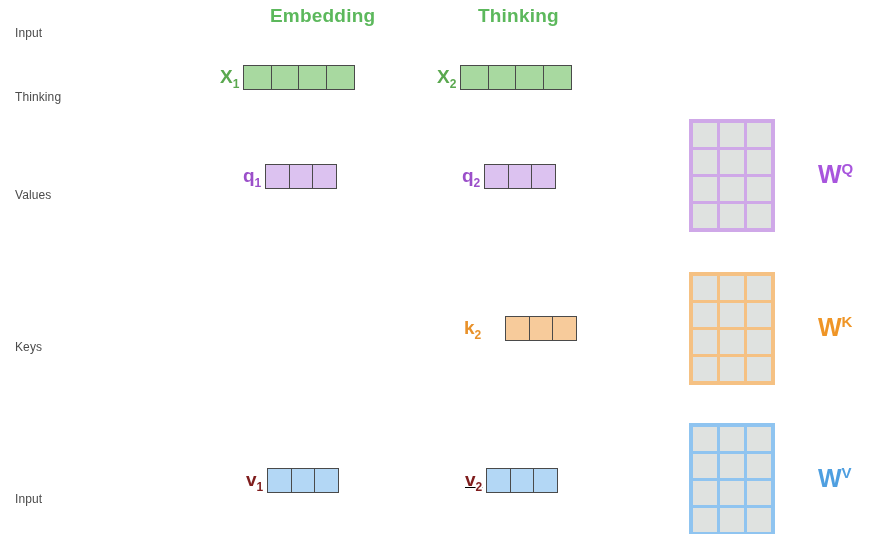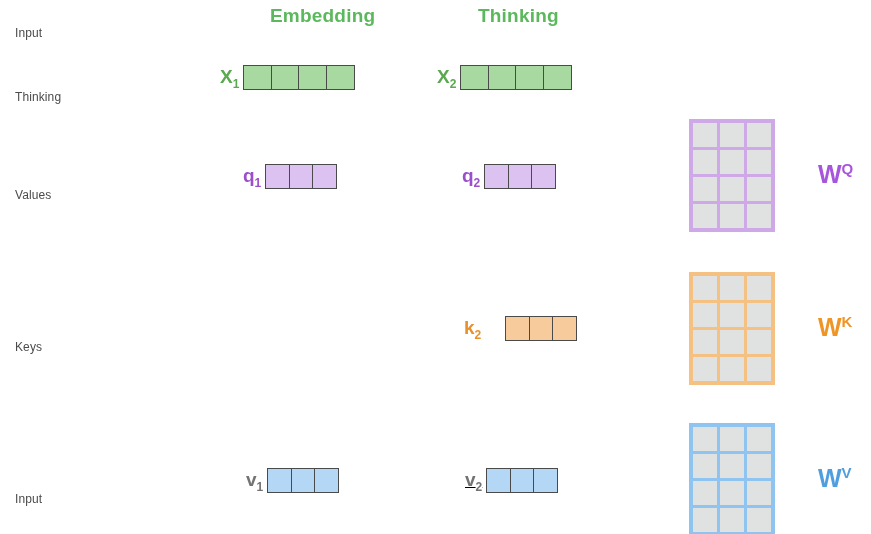--- a/index.html
+++ b/index.html
@@ -92,21 +92,21 @@
 
   
   .key .vec-label { color: #e8912a; }
   .key .cell {
     width: 25px;
     height: 25px;
     background: #f7cb9b;
   }
 
   
-  .val .vec-label { color: #737373; }
+  .val .vec-label { color: #7f1d1d; }
   .val .cell {
     width: 25px;
     height: 25px;
     background: #b3d7f5;
   }
 
   
   .matrix {
     position: absolute;
     display: grid;

